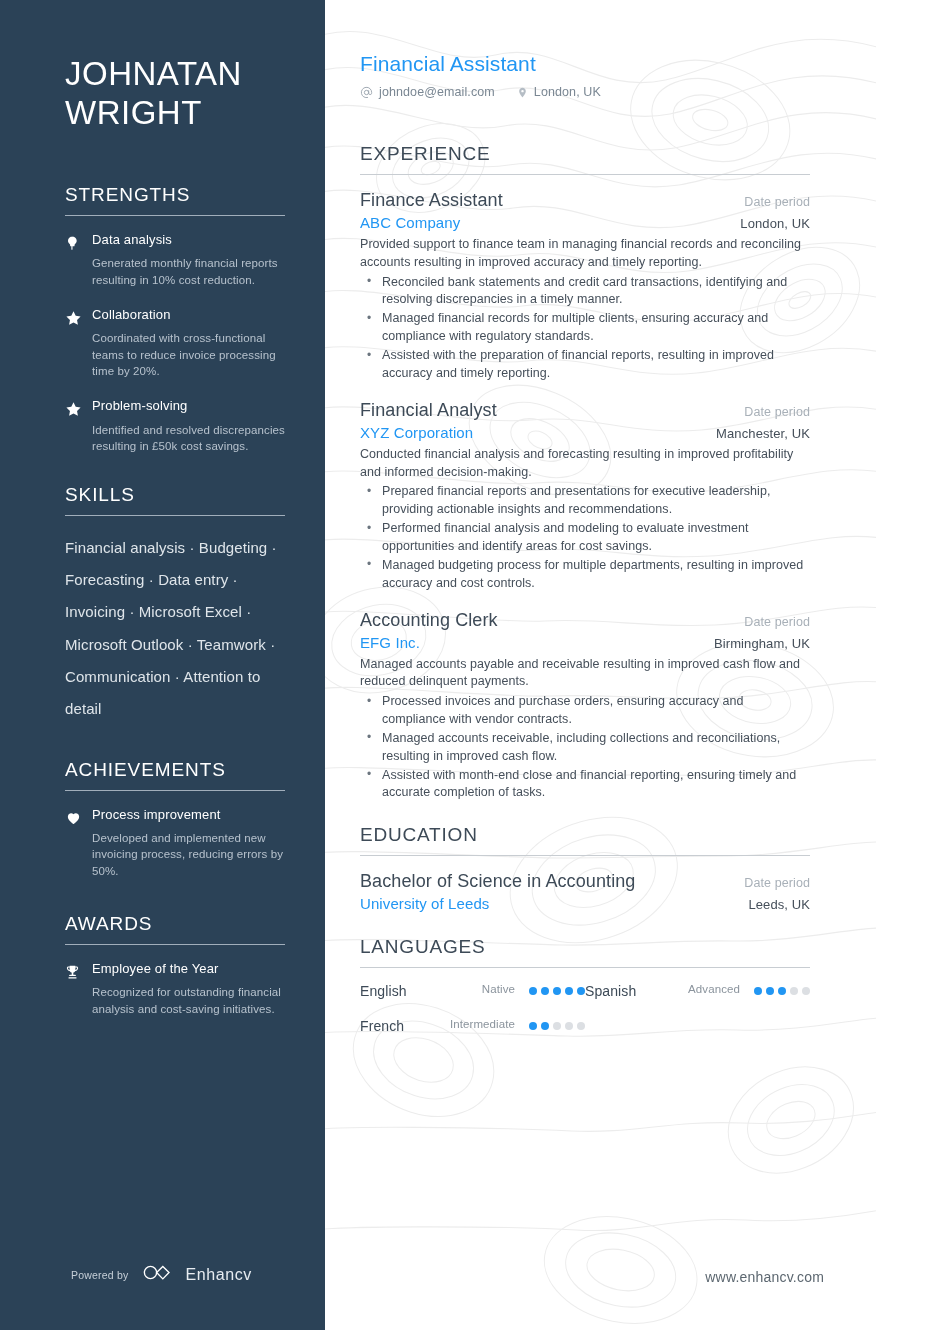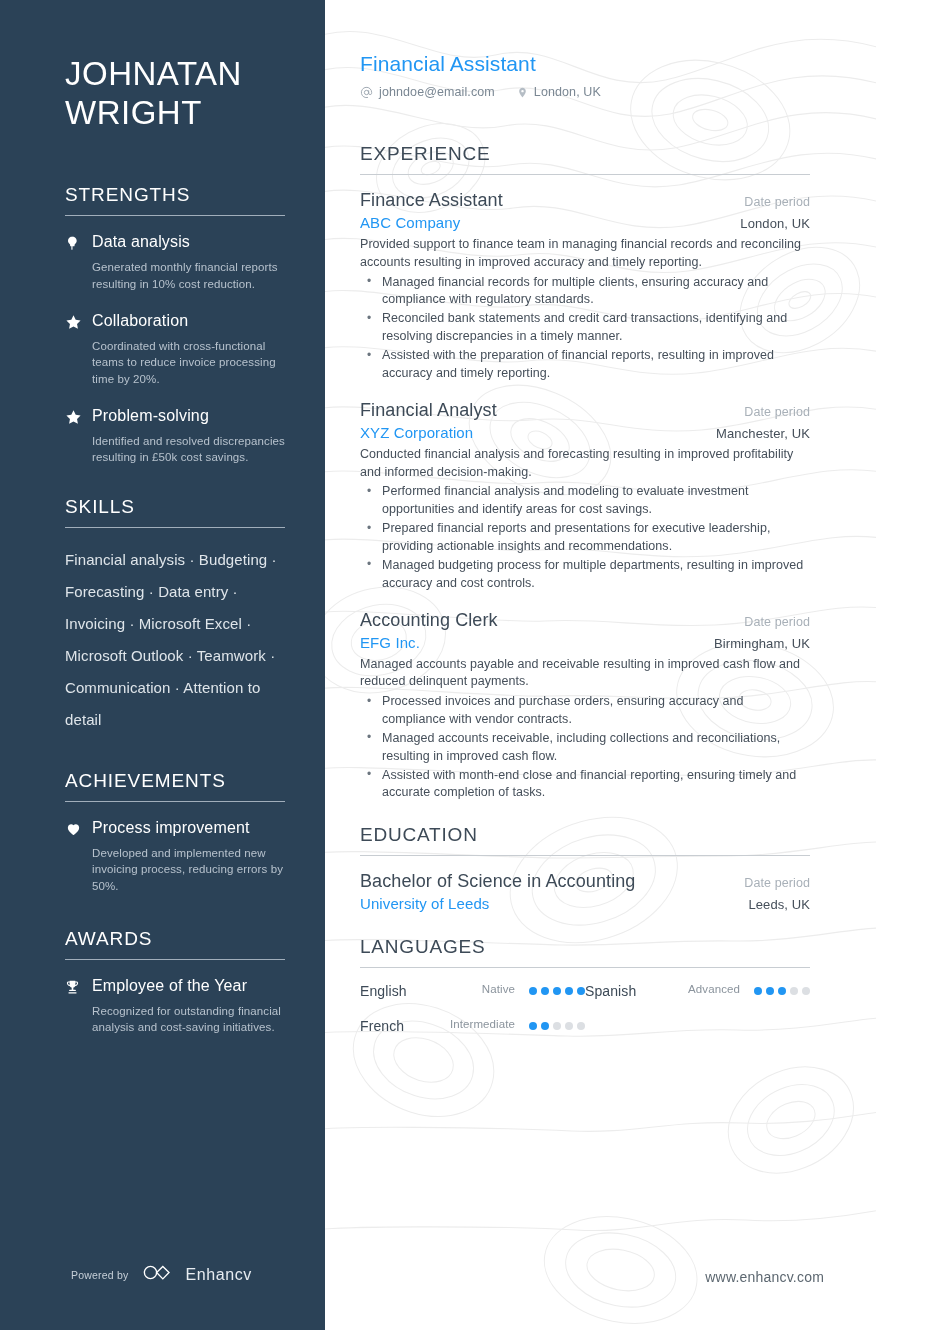--- a/index.html
+++ b/index.html
@@ -70,21 +70,21 @@
     flex: 0 0 24px;
     padding-top: 3px;
     display: flex;
     justify-content: flex-start;
   }
   .item-icon svg { display: block; }
 
   .item-body { flex: 1; padding-left: 3px; }
 
   .item-title {
-    font-size: 16px;
+    font-size: 13px;
     font-weight: 400;
     color: #ffffff;
     line-height: 1.25;
     margin-bottom: 4px;
     letter-spacing: .15px;
   }
   .item-desc {
     font-size: 11.5px;
     line-height: 1.42;
     color: #b7c2cd;
@@ -522,38 +522,38 @@
               <div class="entry-row">
                 <div class="entry-title">Finance Assistant</div>
                 <div class="entry-date">Date period</div>
               </div>
               <div class="entry-row2">
                 <div class="entry-org">ABC Company</div>
                 <div class="entry-loc">London, UK</div>
               </div>
               <div class="entry-summary">Provided support to finance team in managing financial records and reconciling accounts resulting in improved accuracy and timely reporting.</div>
               <ul class="bullets">
+                <li>Reconciled bank statements and credit card transactions, identifying and resolving discrepancies in a timely manner.</li>
                 <li>Managed financial records for multiple clients, ensuring accuracy and compliance with regulatory standards.</li>
-                <li>Reconciled bank statements and credit card transactions, identifying and resolving discrepancies in a timely manner.</li>
                 <li>Assisted with the preparation of financial reports, resulting in improved accuracy and timely reporting.</li>
               </ul>
             </div>
             <div class="entry">
               <div class="entry-row">
                 <div class="entry-title">Financial Analyst</div>
                 <div class="entry-date">Date period</div>
               </div>
               <div class="entry-row2">
                 <div class="entry-org">XYZ Corporation</div>
                 <div class="entry-loc">Manchester, UK</div>
               </div>
               <div class="entry-summary">Conducted financial analysis and forecasting resulting in improved profitability and informed decision-making.</div>
               <ul class="bullets">
+                <li>Prepared financial reports and presentations for executive leadership, providing actionable insights and recommendations.</li>
                 <li>Performed financial analysis and modeling to evaluate investment opportunities and identify areas for cost savings.</li>
-                <li>Prepared financial reports and presentations for executive leadership, providing actionable insights and recommendations.</li>
                 <li>Managed budgeting process for multiple departments, resulting in improved accuracy and cost controls.</li>
               </ul>
             </div>
             <div class="entry">
               <div class="entry-row">
                 <div class="entry-title">Accounting Clerk</div>
                 <div class="entry-date">Date period</div>
               </div>
               <div class="entry-row2">
                 <div class="entry-org">EFG Inc.</div>

